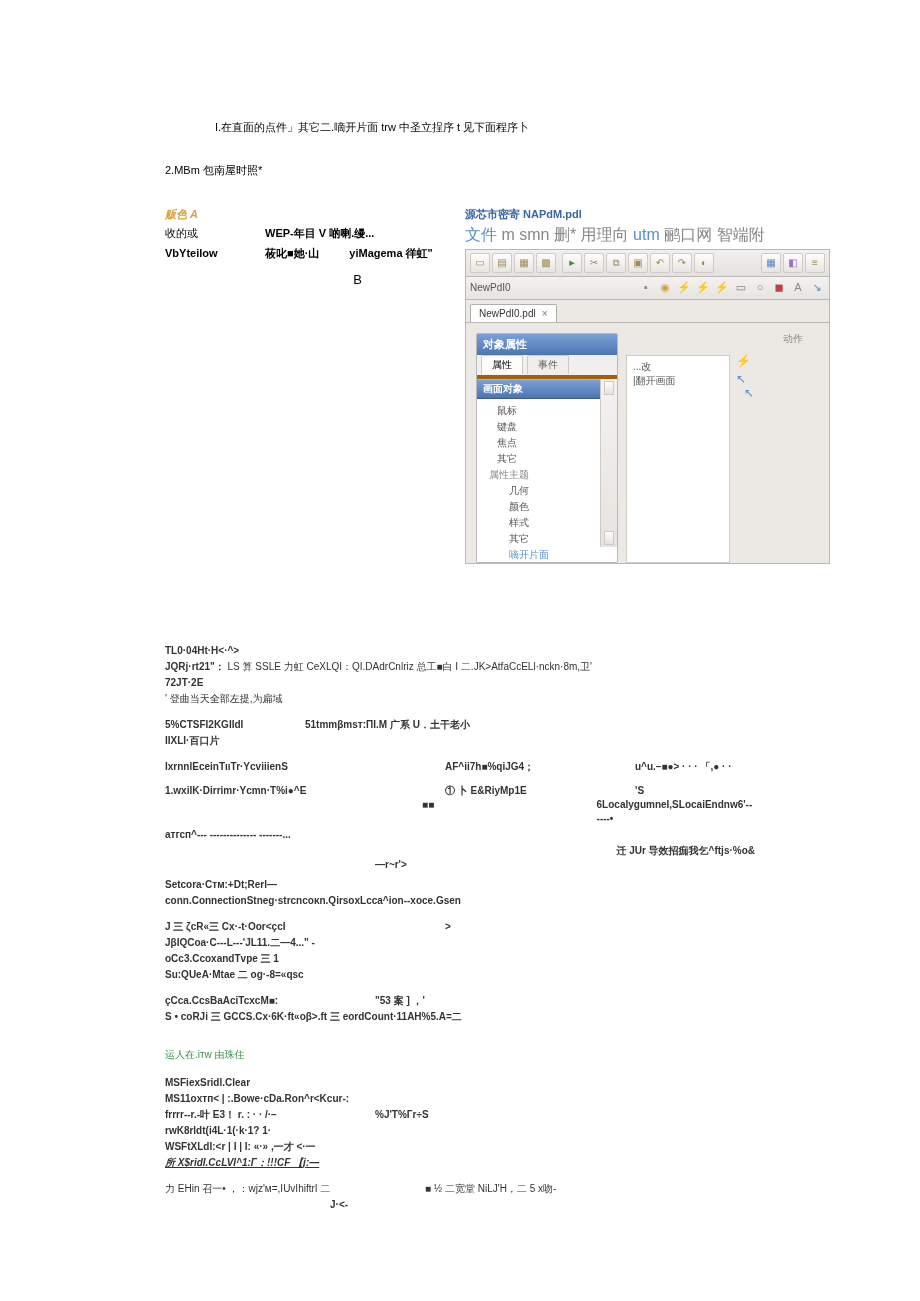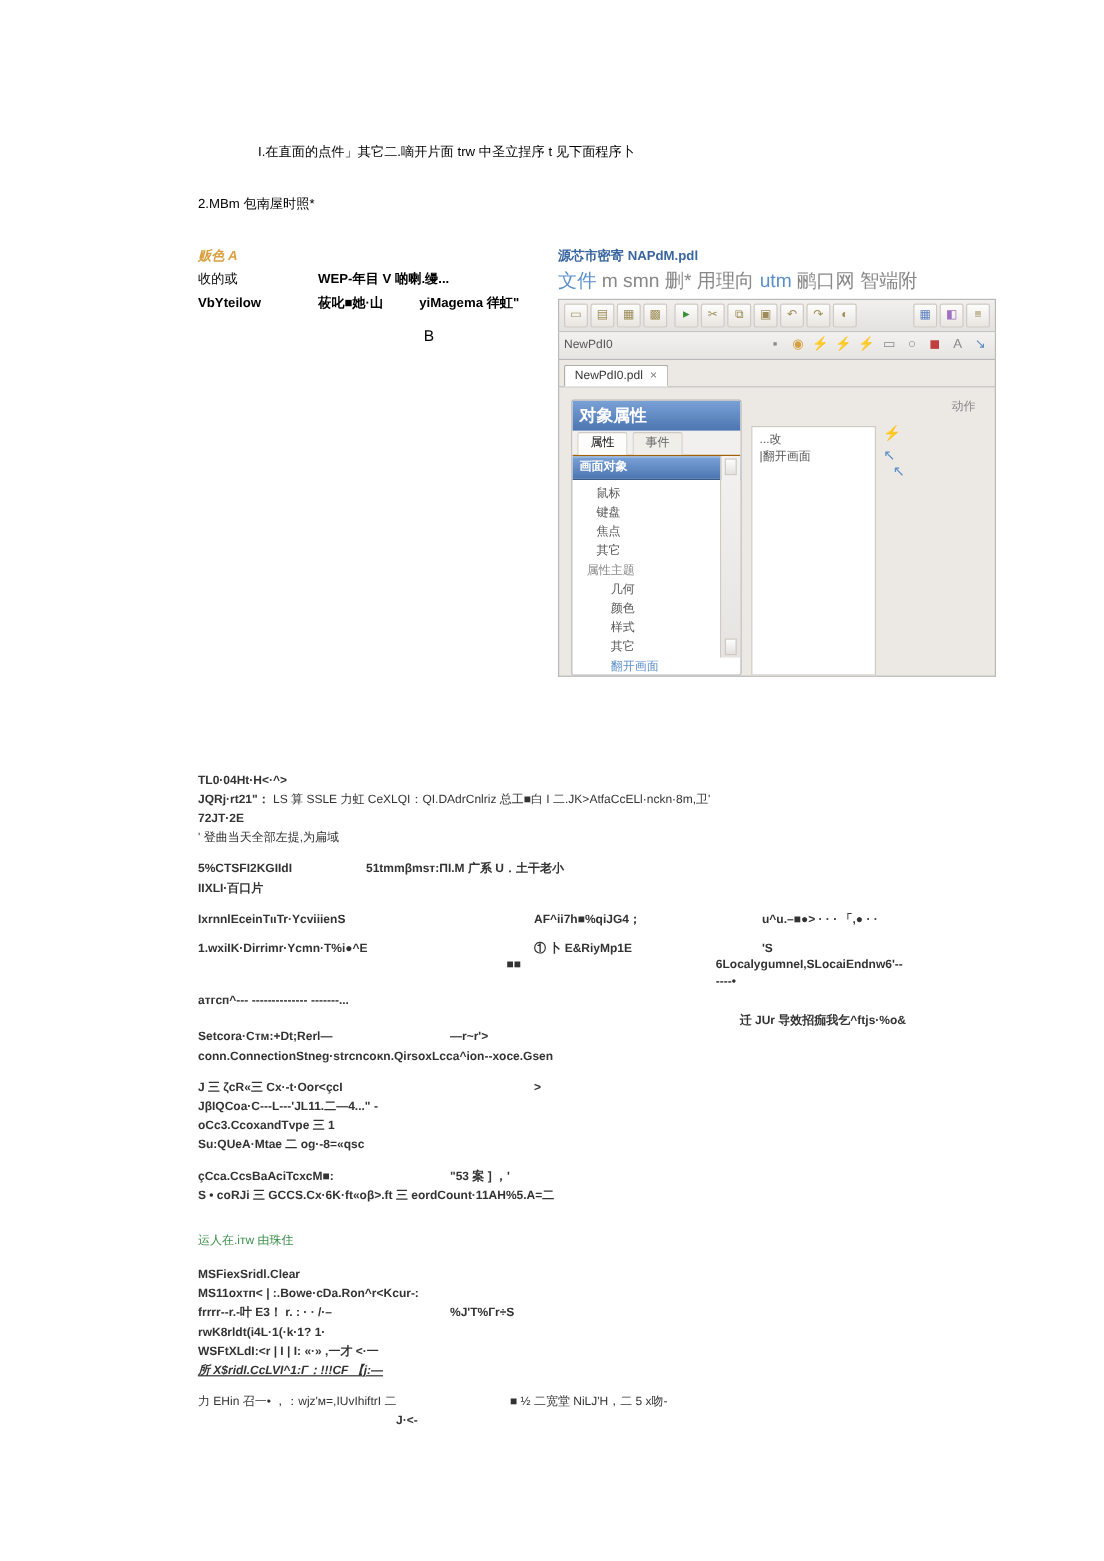--- a/index.html
+++ b/index.html
@@ -122,24 +122,24 @@
     border:1px solid #b8b8b8; border-top:none; height:230px;
     background:#ece9e5; padding:10px 10px 0 10px;
     display:flex; gap:8px;
   }
   .panel {
     flex:0 0 140px; background:#fff; border:1px solid #b8b8b8;
     border-radius:2px; overflow:hidden;
   }
   .panel-title {
     background:linear-gradient(#7aa1d6,#4c75b1);
-    color:#fff; font-size:14px; font-weight:bold; padding:3px 6px;
+    color:#fff; font-size:11px; font-weight:bold; padding:3px 6px;
   }
   .panel-tabs {
-    display:flex; height:20px; background:#f2f0ee; border-bottom:1px solid #a16207;
+    display:flex; height:20px; background:#f2f0ee; border-bottom:4px solid #a16207;
     font-size:10px; align-items:center;
   }
   .ptab {
     padding:2px 10px; border:1px solid #cfcac4; border-bottom:none;
     background:#fdfdfb; margin-left:4px; border-radius:2px 2px 0 0;
   }
   .ptab.inactive { background:#f0eee9; color:#666; }
   .tree {
     font-size:10px; padding:4px 0 4px 6px; color:#555;
     height:160px; position:relative;
@@ -158,21 +158,21 @@
   .tree-scroll-right::before, .tree-scroll-right::after {
     content:""; position:absolute; left:3px; right:3px; height:12px;
     background:linear-gradient(#fdfdfd,#e4e2df); border:1px solid #cfcac4;
   }
   .tree-scroll-right::before { top:2px; }
   .tree-scroll-right::after { bottom:2px; }
   .right-pane {
     flex:1; display:flex; gap:6px; position:relative; padding-top:22px;
   }
   .rp-col-hdr {
-    position:absolute; top:0; right:6px; font-size:10px; color:#888;
+    position:absolute; top:0; right:16px; font-size:10px; color:#888;font-family:Liberation Mono, monospace;
   }
   .rp-list {
     flex:0 0 90px; background:#fff; border:1px solid #cfcac4;
     font-size:10px; color:#555; padding:4px 6px;
   }
   .rp-action {
     flex:0 0 40px;
   }
   .rp-arrow {
     width:14px; height:14px; font-size:12px; line-height:12px;
@@ -290,21 +290,21 @@
               <div class="grp-hdr">画面对象</div>
               <div class="tree-row">鼠标</div>
               <div class="tree-row">键盘</div>
               <div class="tree-row">焦点</div>
               <div class="tree-row">其它</div>
               <div class="tree-row" style="padding-left:6px;color:#888;">属性主题</div>
               <div class="tree-row sub">几何</div>
               <div class="tree-row sub">颜色</div>
               <div class="tree-row sub">样式</div>
               <div class="tree-row sub">其它</div>
-              <div class="tree-row sub" style="color:#5a8fc9;">翻开画面</div>
+              <div class="tree-row sub" style="color:#5a8fc9;">嘀开片面</div>
               <div class="tree-scroll-right"></div>
             </div>
           </div>
 
           <div class="right-pane">
             <div class="rp-col-hdr">动作</div>
             <div class="rp-list">
               <div>...改</div>
               <div>|翻开画面</div>
             </div>
@@ -351,21 +351,21 @@
     <div class="two-col-line cols3 bold">
       <div></div>
       <div>■■</div>
       <div>6LocalygumneI,SLocaiEndnw6'------•</div>
     </div>
     <div class="line bold">атгсп^--- -------------- -------...</div>
     <div class="right-float">迁 JUr 导效招痂我乞^ftjs·%o&amp;</div>
     <div style="clear:both;"></div>
 
     <div class="two-col-line bold">
-      <div style="width:210px;">Setcora·Cтм:+Dt;Rerl—</div>
+      <div style="width:210px;margin-top:20px;">Setcora·Cтм:+Dt;Rerl—</div>
       <div>—r~r'&gt;</div>
     </div>
     <div class="line bold">conn.ConnectionStneg·strcncoκn.QirsoxLcca^ion--xoce.Gsen</div>
     <div class="gap"></div>
 
     <div class="two-col-line bold">
       <div>J 三 ζcR«三 Cx·-t·Oor&lt;çcI</div>
       <div>&gt;</div>
     </div>
     <div class="line bold">JβIQCoa·C---L---'JL11.二—4..." -</div>

